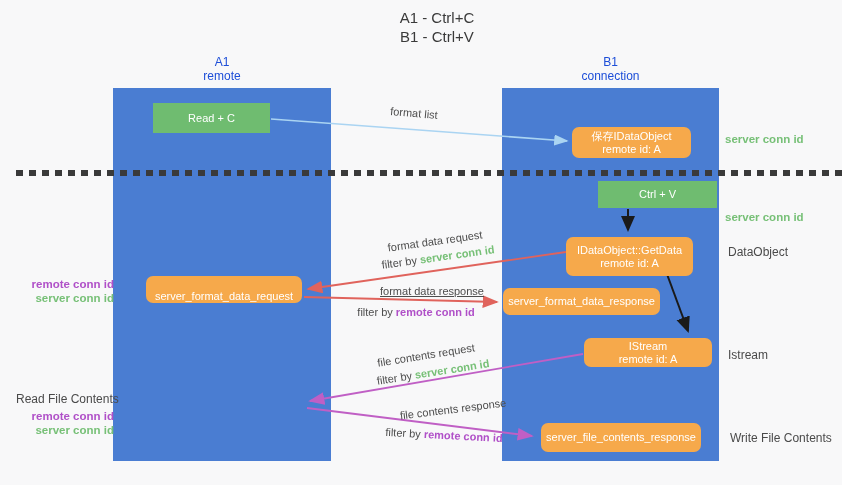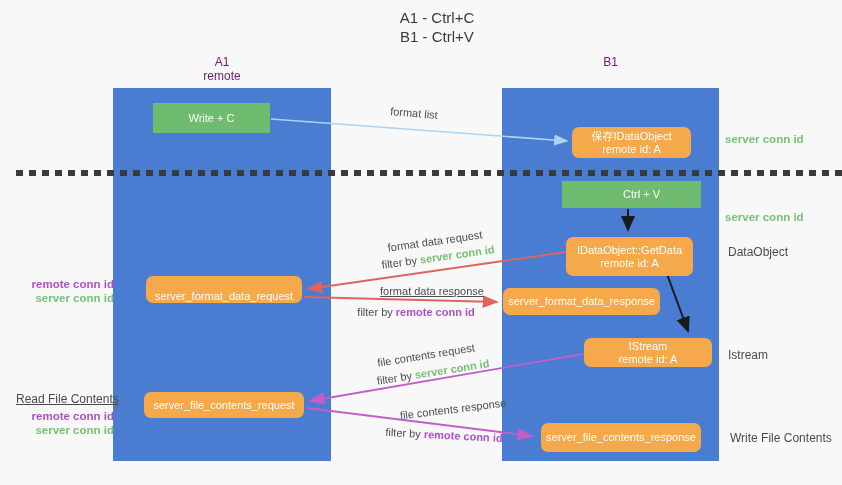--- a/index.html
+++ b/index.html
@@ -9,21 +9,21 @@
   }
   .title {
     position:absolute; top:8px; left:0; width:842px; text-align:center;
     font-size:15px; line-height:19px; color:#3a3a3a;
   }
   .lane { position:absolute; top:88px; height:373px; background:#4a7dd2; }
   .lane-a1 { left:97px; width:218px; }
   .lane-b1 { left:486px; width:217px; }
   .lane-header {
     position:absolute; top:55px; width:218px; text-align:center;
-    font-size:12px; line-height:14px; color:#701a75;
+    font-size:12px; line-height:14px; color:#1d4ed8;
   }
   .dotline {
     position:absolute; left:0; top:170px; width:842px; height:6px;
     background:repeating-linear-gradient(90deg,#3a3a3a 0 7px,transparent 7px 13px);
   }
   .node {
     position:absolute; display:flex; flex-direction:column; justify-content:center;
     align-items:center; color:#fff; font-size:11px; line-height:13px; text-align:center;
     white-space:nowrap;
   }
@@ -54,20 +54,21 @@
     <div>A1 - Ctrl+C</div>
     <div>B1 - Ctrl+V</div>
   </div>
 
   <div class="lane-header" style="left:97px;">
     <div>A1</div>
     <div>remote</div>
   </div>
   <div class="lane-header" style="left:486px; width:217px;">
     <div>B1</div>
+    <div>connection</div>
   </div>
 
   <div class="lane lane-a1"></div>
   <div class="lane lane-b1"></div>
 
   <div class="dotline"></div>
 
   <svg class="arrows" width="842" height="485" viewBox="0 0 842 485">
     <defs>
       <marker id="m-blue" markerWidth="10" markerHeight="8" refX="8" refY="3.5" orient="auto">
@@ -86,29 +87,29 @@
     <line x1="255" y1="119" x2="551" y2="141" stroke="#aad4f2" stroke-width="1.6" marker-end="url(#m-blue)"></line>
     <line x1="550" y1="252" x2="292" y2="289" stroke="#e0635c" stroke-width="1.8" marker-end="url(#m-red)"></line>
     <line x1="288" y1="297" x2="481" y2="302" stroke="#e0635c" stroke-width="1.8" marker-end="url(#m-red)"></line>
     <line x1="612" y1="209" x2="612" y2="230" stroke="#1a1a1a" stroke-width="2" marker-end="url(#m-blk)"></line>
     <line x1="648" y1="266" x2="672" y2="331" stroke="#1a1a1a" stroke-width="2" marker-end="url(#m-blk)"></line>
     <line x1="567" y1="354" x2="294" y2="401" stroke="#c05fc5" stroke-width="1.8" marker-end="url(#m-mag)"></line>
     <line x1="291" y1="408" x2="516" y2="436" stroke="#c05fc5" stroke-width="1.8" marker-end="url(#m-mag)"></line>
   </svg>
 
   <div class="node green" style="left:137px; top:103px; width:117px; height:30px;">
-    <div>Write + C</div>
+    <div>Read + C</div>
   </div>
 
   <div class="node orange" style="left:556px; top:127px; width:119px; height:31px;">
     <div>保存IDataObject</div>
     <div>remote id: A</div>
   </div>
 
-  <div class="node green" style="left:546px; top:181px; width:119px; height:27px;padding-left:20px;">
+  <div class="node green" style="left:582px; top:181px; width:119px; height:27px;">
     <div>Ctrl + V</div>
   </div>
 
   <div class="node orange" style="left:550px; top:237px; width:127px; height:39px;">
     <div>IDataObject::GetData</div>
     <div>remote id: A</div>
   </div>
 
   <div class="node orange" style="left:130px; top:276px; width:156px; height:27px;justify-content:flex-end;">
     <div>server_format_data_request</div>
@@ -116,23 +117,20 @@
 
   <div class="node orange" style="left:487px; top:288px; width:157px; height:27px;">
     <div>server_format_data_response</div>
   </div>
 
   <div class="node orange" style="left:568px; top:338px; width:128px; height:29px;">
     <div>IStream</div>
     <div>remote id: A</div>
   </div>
 
-  <div class="node orange" style="left:128px; top:392px; width:160px; height:26px;">
-    <div>server_file_contents_request</div>
-  </div>
 
   <div class="node orange" style="left:525px; top:423px; width:160px; height:29px;">
     <div>server_file_contents_response</div>
   </div>
 
   <div class="alabel r5" style="left:398px; top:113px;">format list</div>
 
   <div class="alabel r-8" style="left:419px; top:241px;">format data request</div>
   <div class="alabel r-8" style="left:422px; top:257px;">
     <span>filter by </span><span class="green-t">server conn id</span>
@@ -154,17 +152,17 @@
   </div>
 
   <div class="side-b green-t" style="left:709px; top:133px;">server conn id</div>
   <div class="side-b green-t" style="left:709px; top:211px;">server conn id</div>
   <div class="side" style="left:712px; top:245px;">DataObject</div>
   <div class="side" style="left:712px; top:348px;">Istream</div>
   <div class="side" style="left:714px; top:431px;">Write File Contents</div>
 
   <div class="side-b purple-t left-col" style="top:278px;">remote conn id</div>
   <div class="side-b green-t left-col" style="top:292px;">server conn id</div>
-  <div class="side left-col" style="top:392px;text-decoration:underline;">Read File Contents</div>
+  <div class="side left-col" style="top:392px;">Read File Contents</div>
   <div class="side-b purple-t left-col" style="top:410px;">remote conn id</div>
   <div class="side-b green-t left-col" style="top:424px;">server conn id</div>
 
 </div>
 
 </body></html>

